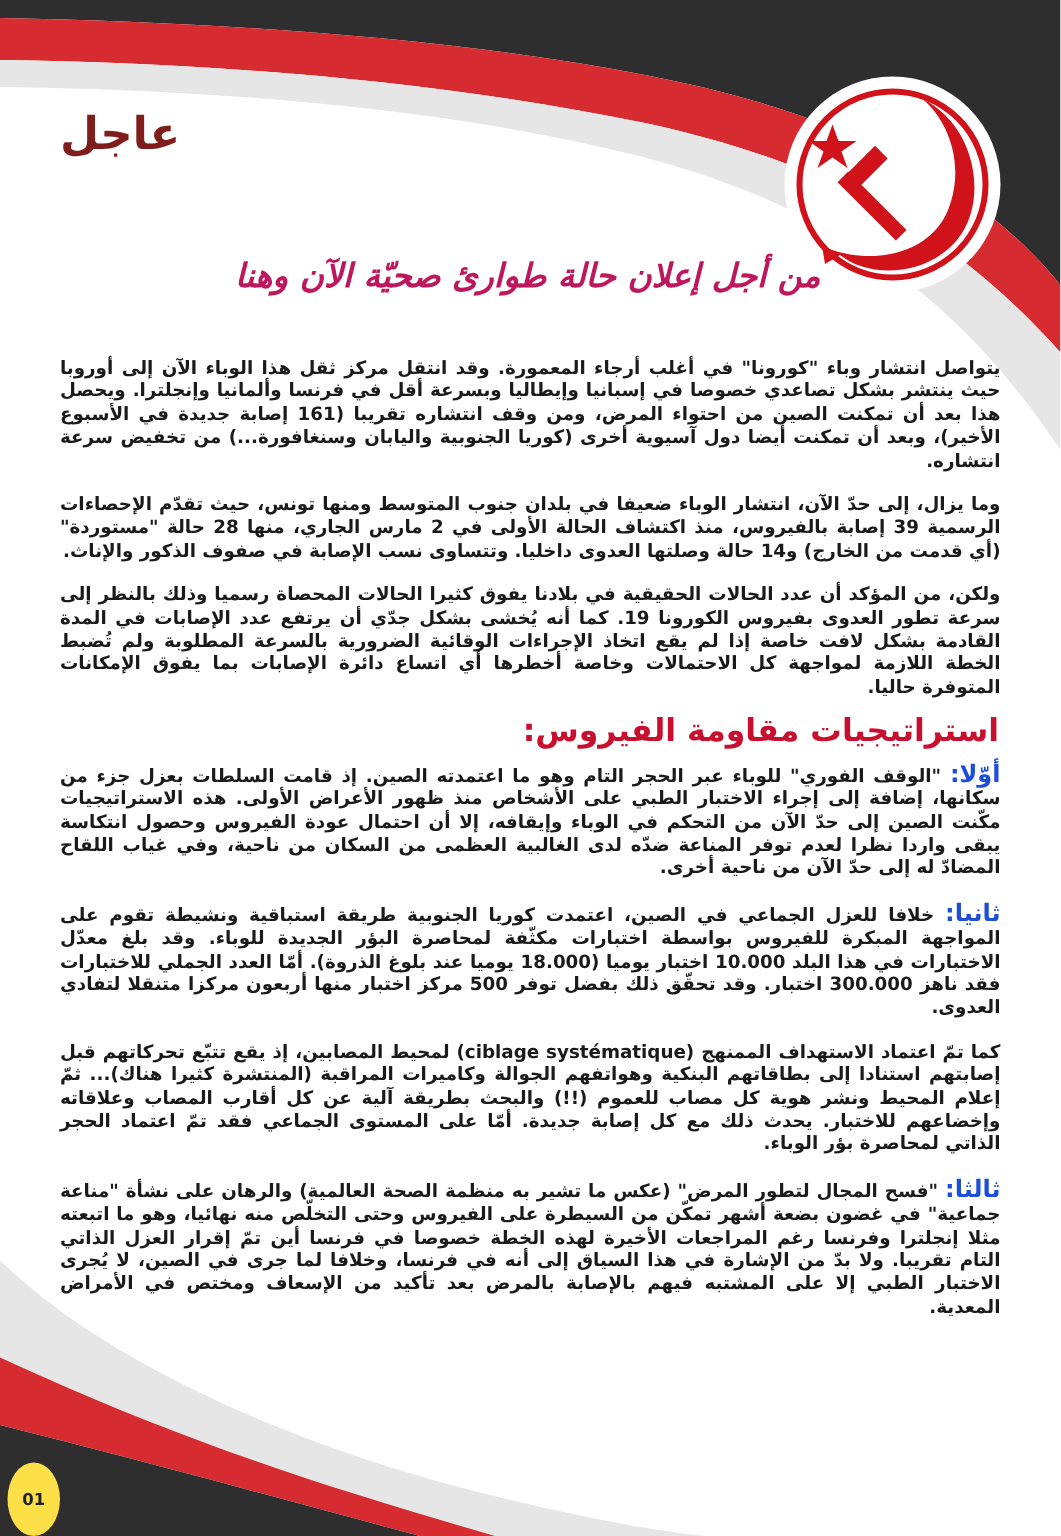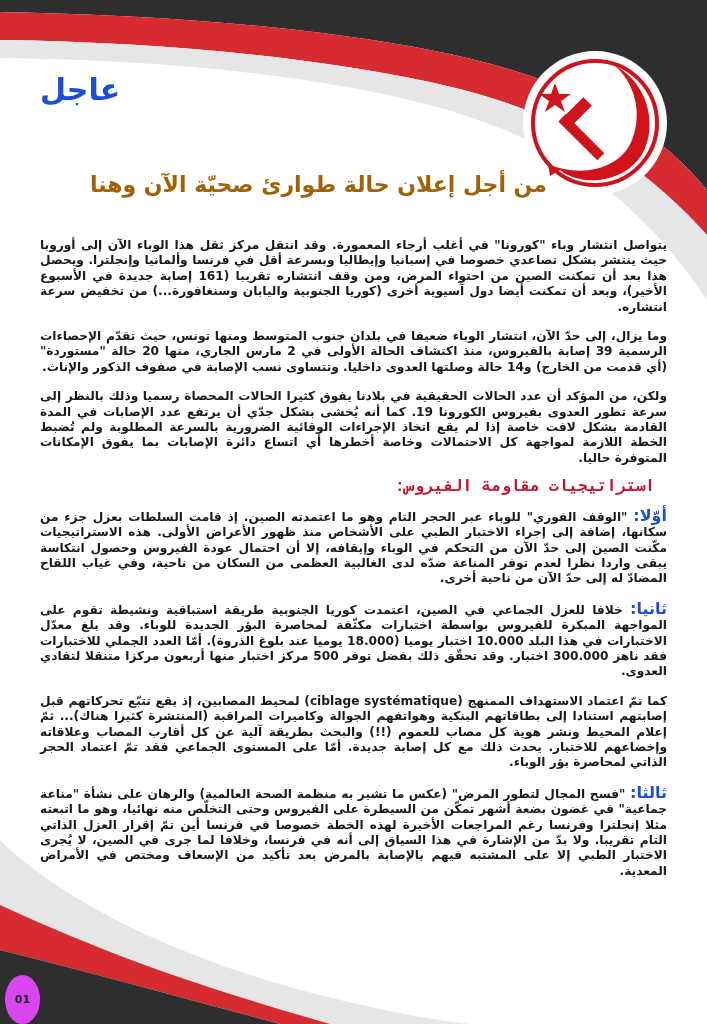--- a/index.html
+++ b/index.html
@@ -5,40 +5,40 @@
   html, body { margin: 0; padding: 0; }
   body {
     width: 707px; height: 1024px; position: relative; overflow: hidden;
     background: #ffffff;
     font-family: "DejaVu Sans", sans-serif;
   }
   .bg-svg { position: absolute; left: 0; top: 0; width: 707px; height: 1024px; z-index: 0; }
   .logo { position: absolute; left: 520px; top: 48px; width: 150px; height: 150px; z-index: 2; }
   .kicker {
     position: absolute; left: 40px; top: 72px; z-index: 3;
-    color: #1d4ed8; font-weight: bold; font-size: 30px; direction: rtl;
+    color: #7f1d1d; font-weight: bold; font-size: 30px; direction: rtl;
   }
   .title {
     position: absolute; right: 160px; top: 172px; z-index: 3;
-    color: #a16207; font-weight: bold; font-size: 22px; direction: rtl; white-space: nowrap;
+    color: #be185d; font-weight: bold; font-size: 22px; direction: rtl; white-space: nowrap; font-style: italic;
   }
   .content {
     position: absolute; left: 40px; right: 40px; top: 238px; z-index: 3;
     direction: rtl; text-align: justify; color: #1a1a1a;
     font-size: 12.2px; line-height: 15.4px; font-weight: bold;
   }
   .content p { margin: 0 0 14px 0; }
   .section-heading {
-    color: #c8102e; font-size: 16px; font-weight: bold; margin: 4px 12px 12px 0; font-family: Liberation Mono, monospace;
+    color: #c8102e; font-size: 21px; font-weight: bold; margin: 4px 1px 12px 0;
   }
   .lead { color: #1d4ed8; font-size: 16px; font-weight: bold; }
   .latin { direction: ltr; unicode-bidi: embed; margin-top: 32px; }
   .page-num {
     position: absolute; left: 5px; top: 975px; width: 35px; height: 49px; z-index: 4;
-    background: #d946ef; border-radius: 50%;
+    background: #fde047; border-radius: 50%;
     display: flex; align-items: center; justify-content: center;
     font-family: "DejaVu Sans", sans-serif; font-weight: bold; font-size: 11px; color: #222;
   }
 </style>
 </head>
 <body>
 
 <svg class="bg-svg" viewBox="0 0 707 1024" xmlns="http://www.w3.org/2000/svg">
 
   <path d="M0,0 L707,0 L707,190 C650,120 560,75 430,50 C300,25 150,15 0,12 Z" fill="#2e2e2e"></path>
@@ -62,21 +62,21 @@
   <rect x="56" y="62" width="10" height="55" fill="#d0121b" transform="rotate(-45 61 89)"></rect>
   <rect x="42" y="58" width="30" height="12" fill="#d0121b" transform="rotate(-45 57 64)"></rect>
 </svg>
 
 <div class="kicker">عاجل</div>
 
 <h1 class="title" style="margin:0;">من أجل إعلان حالة طوارئ صحيّة الآن وهنا</h1>
 
 <div class="content">
   <p>يتواصل انتشار وباء "كورونا" في أغلب أرجاء المعمورة. وقد انتقل مركز ثقل هذا الوباء الآن إلى أوروبا حيث ينتشر بشكل تصاعدي خصوصا في إسبانيا وإيطاليا وبسرعة أقل في فرنسا وألمانيا وإنجلترا. ويحصل هذا بعد أن تمكنت الصين من احتواء المرض، ومن وقف انتشاره تقريبا (161 إصابة جديدة في الأسبوع الأخير)، وبعد أن تمكنت أيضا دول آسيوية أخرى (كوريا الجنوبية واليابان وسنغافورة...) من تخفيض سرعة انتشاره.</p>
-  <p>وما يزال، إلى حدّ الآن، انتشار الوباء ضعيفا في بلدان جنوب المتوسط ومنها تونس، حيث تقدّم الإحصاءات الرسمية 39 إصابة بالفيروس، منذ اكتشاف الحالة الأولى في 2 مارس الجاري، منها 20 حالة "مستوردة" (أي قدمت من الخارج) و14 حالة وصلتها العدوى داخليا. وتتساوى نسب الإصابة في صفوف الذكور والإناث.</p>
+  <p>وما يزال، إلى حدّ الآن، انتشار الوباء ضعيفا في بلدان جنوب المتوسط ومنها تونس، حيث تقدّم الإحصاءات الرسمية 39 إصابة بالفيروس، منذ اكتشاف الحالة الأولى في 2 مارس الجاري، منها 28 حالة "مستوردة" (أي قدمت من الخارج) و14 حالة وصلتها العدوى داخليا. وتتساوى نسب الإصابة في صفوف الذكور والإناث.</p>
   <p>ولكن، من المؤكد أن عدد الحالات الحقيقية في بلادنا يفوق كثيرا الحالات المحصاة رسميا وذلك بالنظر إلى سرعة تطور العدوى بفيروس الكورونا 19. كما أنه يُخشى بشكل جدّي أن يرتفع عدد الإصابات في المدة القادمة بشكل لافت خاصة إذا لم يقع اتخاذ الإجراءات الوقائية الضرورية بالسرعة المطلوبة ولم تُضبط الخطة اللازمة لمواجهة كل الاحتمالات وخاصة أخطرها أي اتساع دائرة الإصابات بما يفوق الإمكانات المتوفرة حاليا.</p>
 
   <div class="section-heading">استراتيجيات مقاومة الفيروس:</div>
 
   <p><span class="lead">أوّلا:</span><span> "الوقف الفوري" للوباء عبر الحجر التام وهو ما اعتمدته الصين. إذ قامت السلطات بعزل جزء من سكانها، إضافة إلى إجراء الاختبار الطبي على الأشخاص منذ ظهور الأعراض الأولى. هذه الاستراتيجيات مكّنت الصين إلى حدّ الآن من التحكم في الوباء وإيقافه، إلا أن احتمال عودة الفيروس وحصول انتكاسة يبقى واردا نظرا لعدم توفر المناعة ضدّه لدى الغالبية العظمى من السكان من ناحية، وفي غياب اللقاح المضادّ له إلى حدّ الآن من ناحية أخرى.</span></p>
 
   <p><span class="lead">ثانيا:</span><span> خلافا للعزل الجماعي في الصين، اعتمدت كوريا الجنوبية طريقة استباقية ونشيطة تقوم على المواجهة المبكرة للفيروس بواسطة اختبارات مكثّفة لمحاصرة البؤر الجديدة للوباء. وقد بلغ معدّل الاختبارات في هذا البلد 10.000 اختبار يوميا (18.000 يوميا عند بلوغ الذروة). أمّا العدد الجملي للاختبارات فقد ناهز 300.000 اختبار. وقد تحقّق ذلك بفضل توفر 500 مركز اختبار منها أربعون مركزا متنقلا لتفادي العدوى.</span></p>
 
   <p><span>كما تمّ اعتماد الاستهداف الممنهج </span><span class="latin">(ciblage systématique)</span><span> لمحيط المصابين، إذ يقع تتبّع تحركاتهم قبل إصابتهم استنادا إلى بطاقاتهم البنكية وهواتفهم الجوالة وكاميرات المراقبة (المنتشرة كثيرا هناك)... ثمّ إعلام المحيط ونشر هوية كل مصاب للعموم (!!) والبحث بطريقة آلية عن كل أقارب المصاب وعلاقاته وإخضاعهم للاختبار. يحدث ذلك مع كل إصابة جديدة. أمّا على المستوى الجماعي فقد تمّ اعتماد الحجر الذاتي لمحاصرة بؤر الوباء.</span></p>
 

